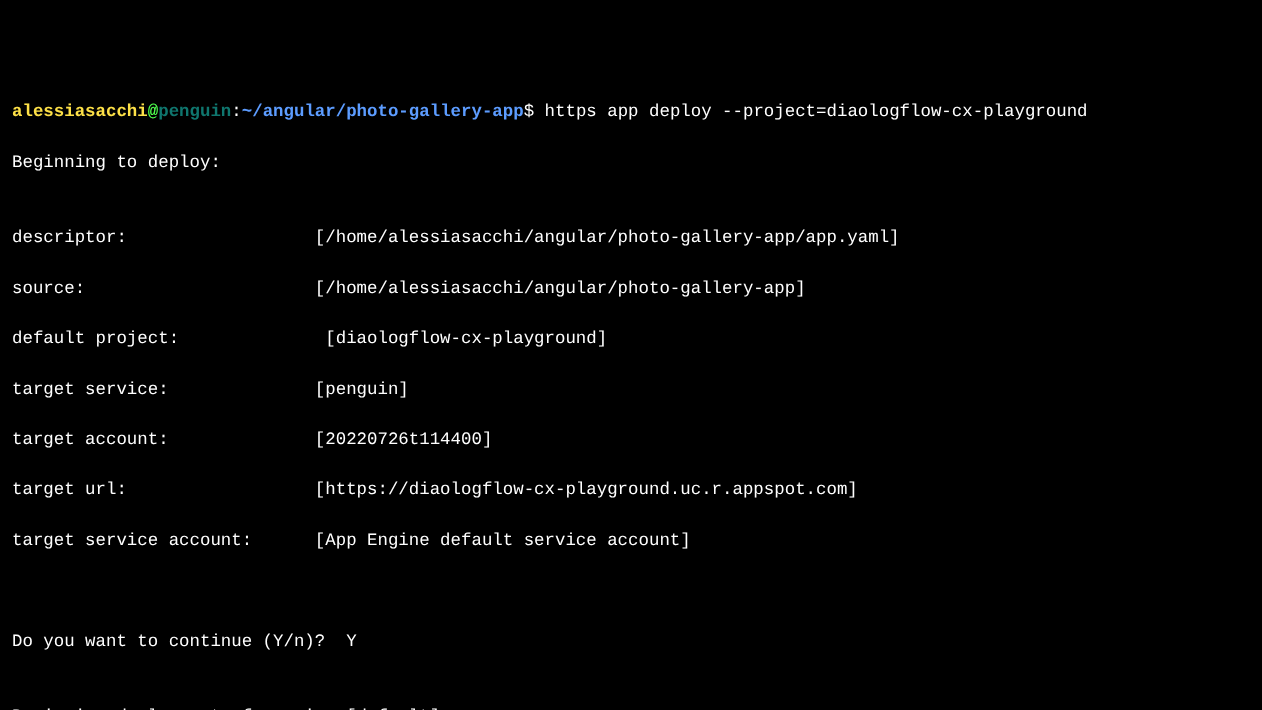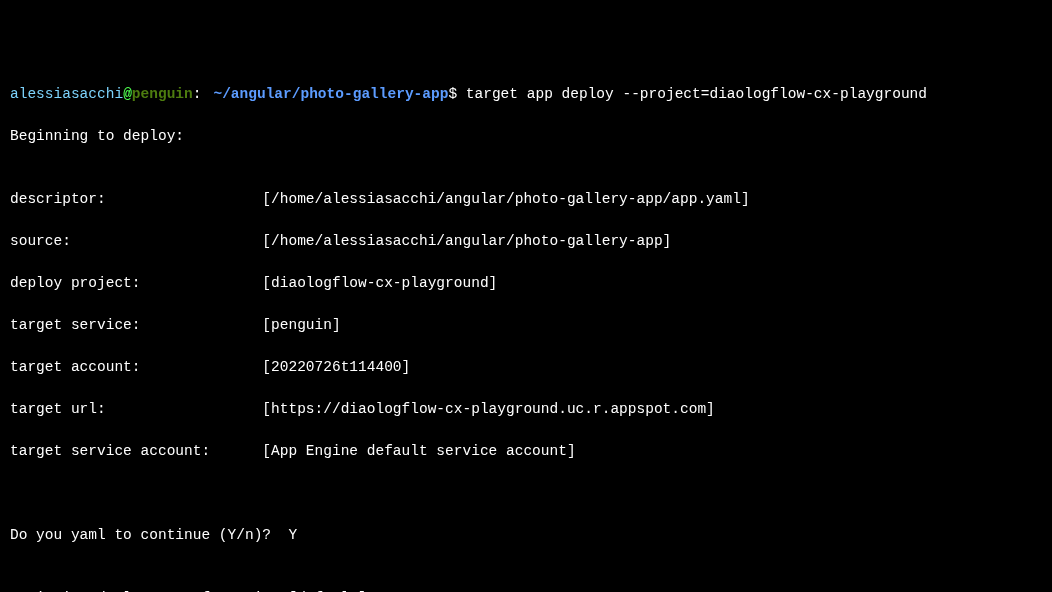--- a/index.html
+++ b/index.html
@@ -13,67 +13,66 @@
       font-family: 'Menlo', 'Monaco', 'Courier New', monospace;
       font-size: 14.5px;
       line-height: 1.45;
       padding: 0 10px;
       width: 1052px;
       height: 592px;
       overflow: hidden;
       white-space: pre;
     }
     .prompt-user {
-      color: #7dd3fc;
-      font-weight: normal;
+      color: #fde047;
+      font-weight: bold;
     }
     .prompt-at {
       color: #4eff4e;
       font-weight: bold;
     }
     .prompt-host {
-      color: #4d7c0f;
+      color: #0f766e;
       font-weight: bold;
     }
     .prompt-colon {
       color: #ffffff;
     }
     .prompt-path {
       color: #5c9cff;
       font-weight: bold;
-      margin-left: 12px;
     }
     .prompt-dollar {
       color: #ffffff;
     }
     .white {
       color: #ffffff;
     }
     .terminal-line {
       display: block;
     }
   </style>
 </head>
 <body>
 
 
 
-<span class="terminal-line"><span class="prompt-user">alessiasacchi</span><span class="prompt-at">@</span><span class="prompt-host">penguin</span><span class="prompt-colon">:</span><span class="prompt-path">~/angular/photo-gallery-app</span><span class="prompt-dollar">$ </span><span class="white">target app deploy --project=diaologflow-cx-playground</span></span>
+<span class="terminal-line"><span class="prompt-user">alessiasacchi</span><span class="prompt-at">@</span><span class="prompt-host">penguin</span><span class="prompt-colon">:</span><span class="prompt-path">~/angular/photo-gallery-app</span><span class="prompt-dollar">$ </span><span class="white">https app deploy --project=diaologflow-cx-playground</span></span>
 <span class="terminal-line white">Beginning to deploy:</span>
 <span class="terminal-line white"></span>
 <span class="terminal-line white">descriptor:                  [/home/alessiasacchi/angular/photo-gallery-app/app.yaml]</span>
 <span class="terminal-line white">source:                      [/home/alessiasacchi/angular/photo-gallery-app]</span>
-<span class="terminal-line white">deploy project:              [diaologflow-cx-playground]</span>
+<span class="terminal-line white">default project:              [diaologflow-cx-playground]</span>
 <span class="terminal-line white">target service:              [penguin]</span>
 <span class="terminal-line white">target account:              [20220726t114400]</span>
 <span class="terminal-line white">target url:                  [https://diaologflow-cx-playground.uc.r.appspot.com]</span>
 <span class="terminal-line white">target service account:      [App Engine default service account]</span>
 <span class="terminal-line white"></span>
 <span class="terminal-line white"></span>
-<span class="terminal-line white">Do you yaml to continue (Y/n)?  Y</span>
+<span class="terminal-line white">Do you want to continue (Y/n)?  Y</span>
 <span class="terminal-line white"></span>
 <span class="terminal-line white">Beginning deployment of service [default]...</span>
 
 
 
 
 
 
 
 <span class="terminal-line white"></span>

